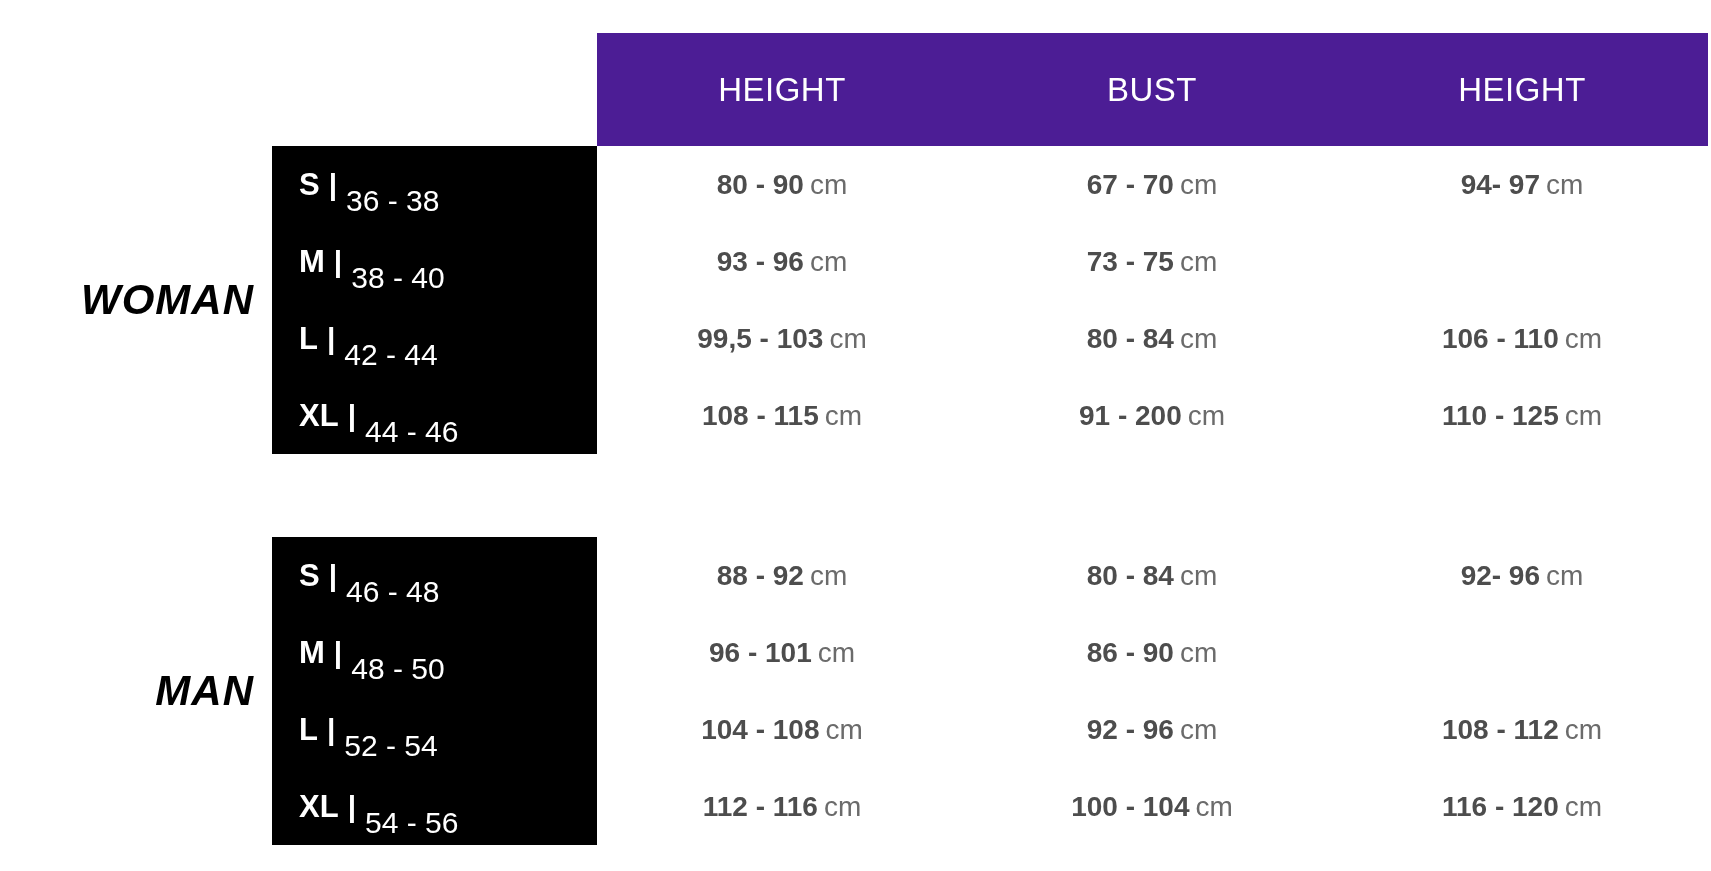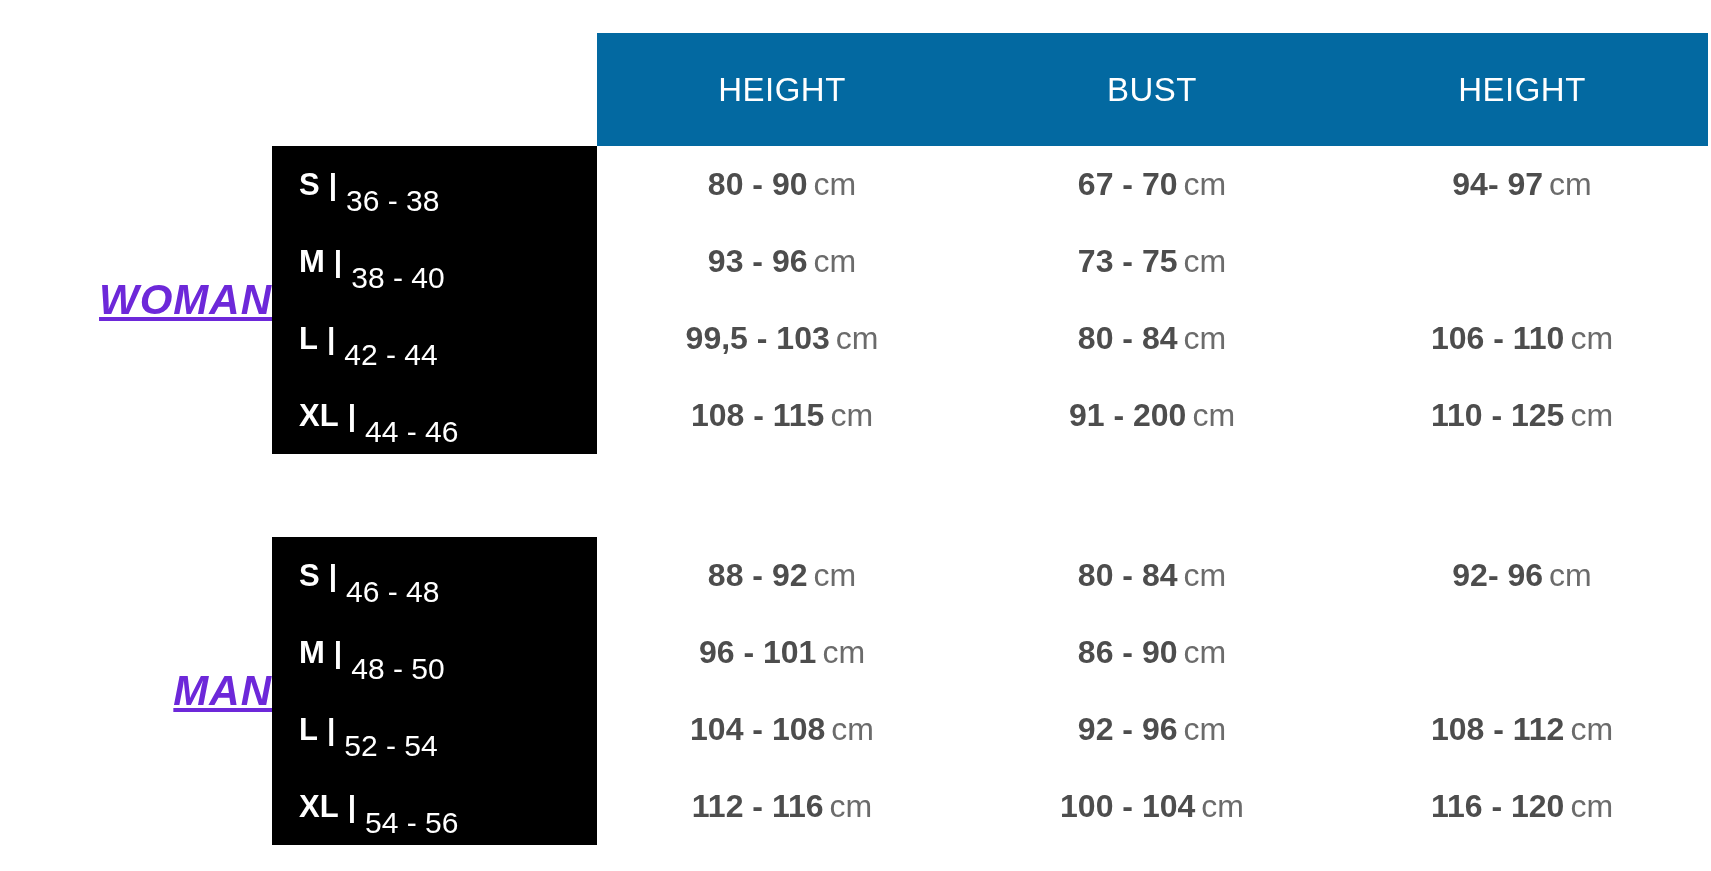--- a/index.html
+++ b/index.html
@@ -21,21 +21,21 @@
     height: 871px;
   }
 
   
   .header-band {
     position: absolute;
     left: 597px;
     top: 33px;
     width: 1111px;
     height: 113px;
-    background: #0369a1;
+    background: #4c1d95;
     display: flex;
     align-items: center;
   }
   .header-cell {
     flex: 0 0 370px;
     text-align: center;
     color: #ffffff;
     font-size: 33px;
     letter-spacing: 0.5px;
     font-weight: 400;
@@ -52,27 +52,27 @@
 
   .group-label {
     position: absolute;
     left: 0;
     top: 0;
     width: 272px;
     height: 308px;
     display: flex;
     align-items: center;
     justify-content: flex-end;
+    padding-right: 18px;
     box-sizing: border-box;
     font-size: 42px;
     font-weight: bold;
     font-style: italic;
-    color: #6d28d9;
+    color: #000000;
     letter-spacing: 1px;
-    text-decoration: underline;
   }
 
   .size-column {
     position: absolute;
     left: 272px;
     top: 0;
     width: 325px;
     background: #000000;
   }
   .size-cell {
@@ -105,21 +105,21 @@
     width: 1111px;
   }
   .value-row {
     display: flex;
     height: 77px;
     align-items: center;
   }
   .value-cell {
     flex: 0 0 370px;
     text-align: center;
-    font-size: 32px;
+    font-size: 28px;
     color: #595959;
     white-space: nowrap;
   }
   .value-cell .num {
     font-weight: bold;
     color: #4d4d4d;
   }
   .value-cell .unit {
     font-weight: 400;
     color: #6b6b6b;

